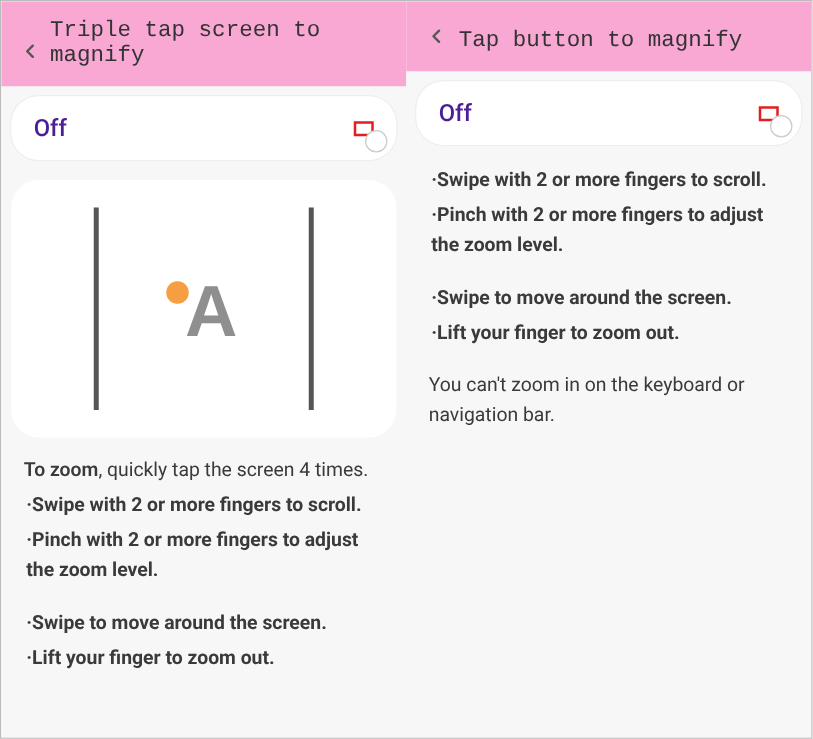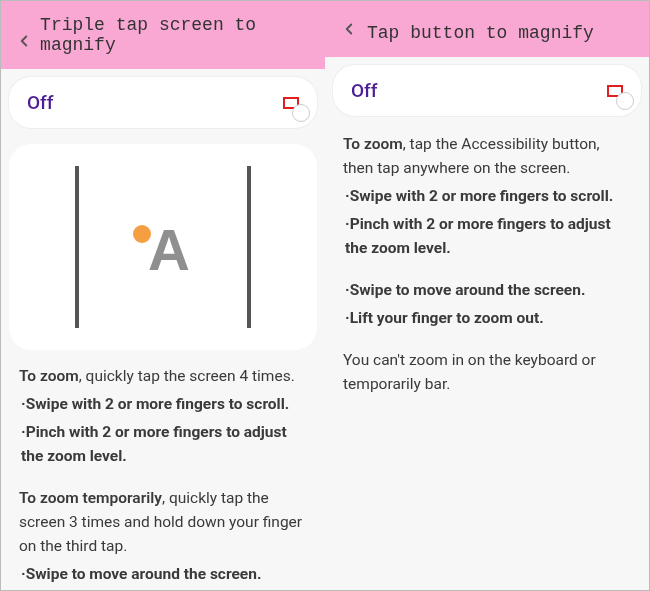--- a/index.html
+++ b/index.html
@@ -165,21 +165,20 @@
       </div>
     </div>
 
     <div class="instr">
       <div class="block">
         <p><b>To zoom</b><span>, quickly tap the screen 4 times.</span></p>
         <p class="bullet">·Swipe with 2 or more fingers to scroll.</p>
         <p class="bullet">·Pinch with 2 or more fingers to adjust the zoom level.</p>
       </div>
       <div class="block">
-        <p><b>To zoom temporarily</b><span>, quickly tap the screen 3 times and hold down your finger on the third tap.</span></p>
         <p class="bullet">·Swipe to move around the screen.</p>
         <p class="bullet">·Lift your finger to zoom out.</p>
       </div>
     </div>
   </div>
 
   <div class="col">
     <div class="header">
       <div class="back">
         <svg width="18" height="18" viewBox="0 0 24 24" fill="none" stroke="#555" stroke-width="2.5" stroke-linecap="round" stroke-linejoin="round">
@@ -193,26 +192,25 @@
       <span class="toggle-label">Off</span>
       <span class="toggle-highlight">
         <span class="toggle-switch">
           <span class="toggle-knob"></span>
         </span>
       </span>
     </div>
 
     <div class="instr">
       <div class="block">
-        <p><b>To zoom</b><span>, tap the Accessibility button, then tap anywhere on the screen.</span></p>
         <p class="bullet">·Swipe with 2 or more fingers to scroll.</p>
         <p class="bullet">·Pinch with 2 or more fingers to adjust the zoom level.</p>
       </div>
       <div class="block">
         <p class="bullet">·Swipe to move around the screen.</p>
         <p class="bullet">·Lift your finger to zoom out.</p>
       </div>
       <div class="block">
-        <p>You can't zoom in on the keyboard or temporarily bar.</p>
+        <p>You can't zoom in on the keyboard or navigation bar.</p>
       </div>
     </div>
   </div>
 </div>
 
 </body></html>

